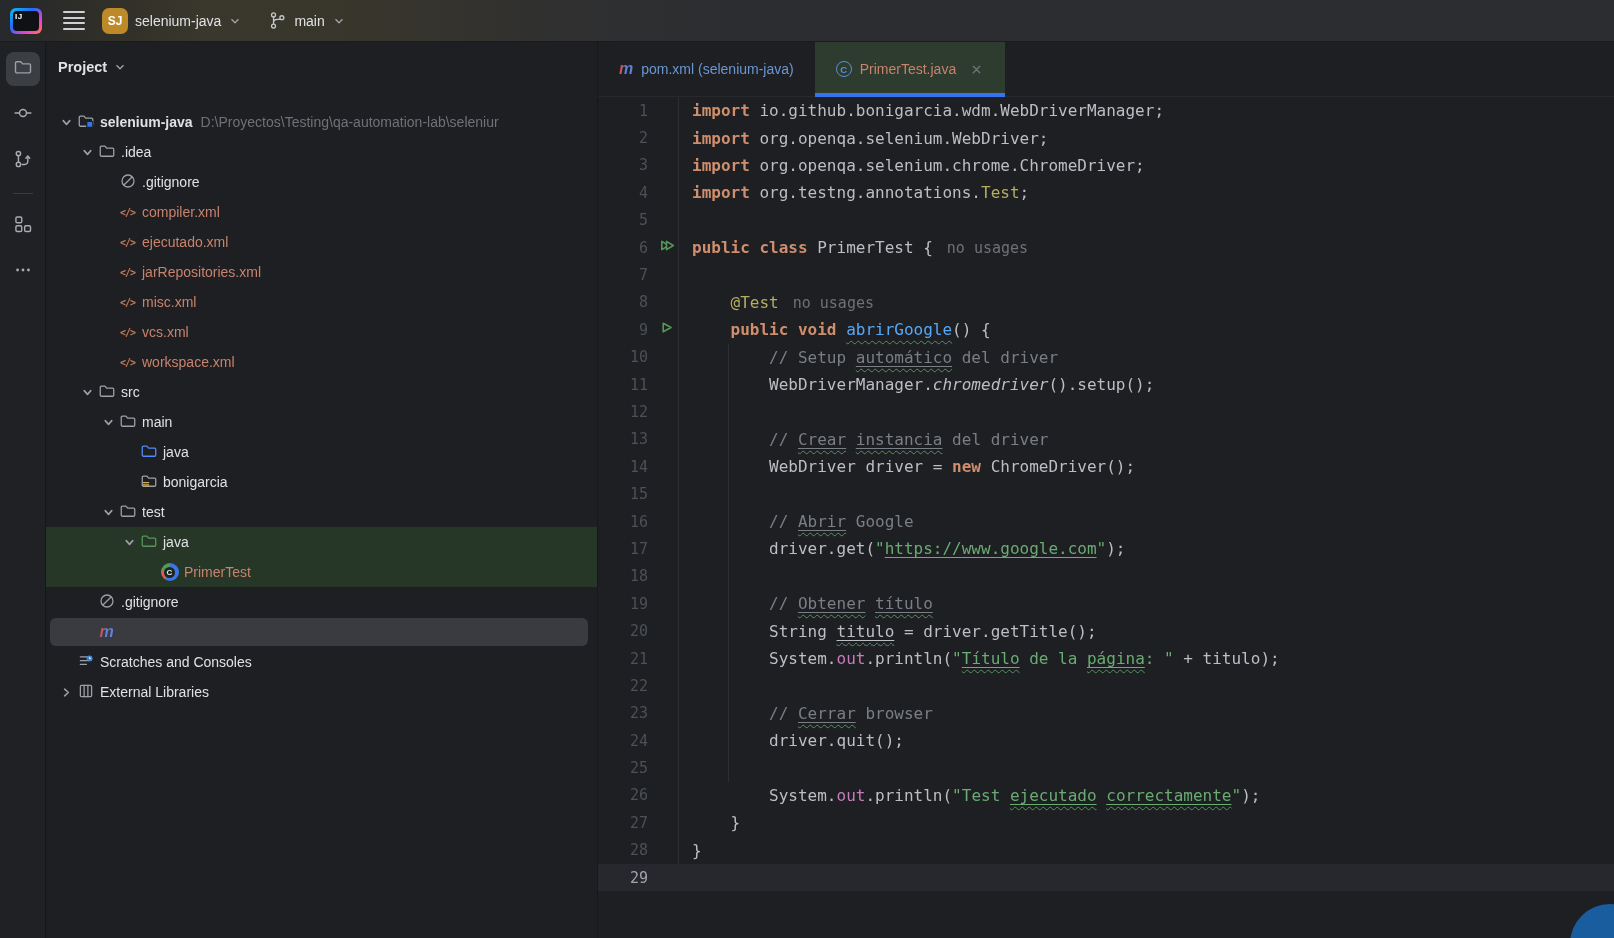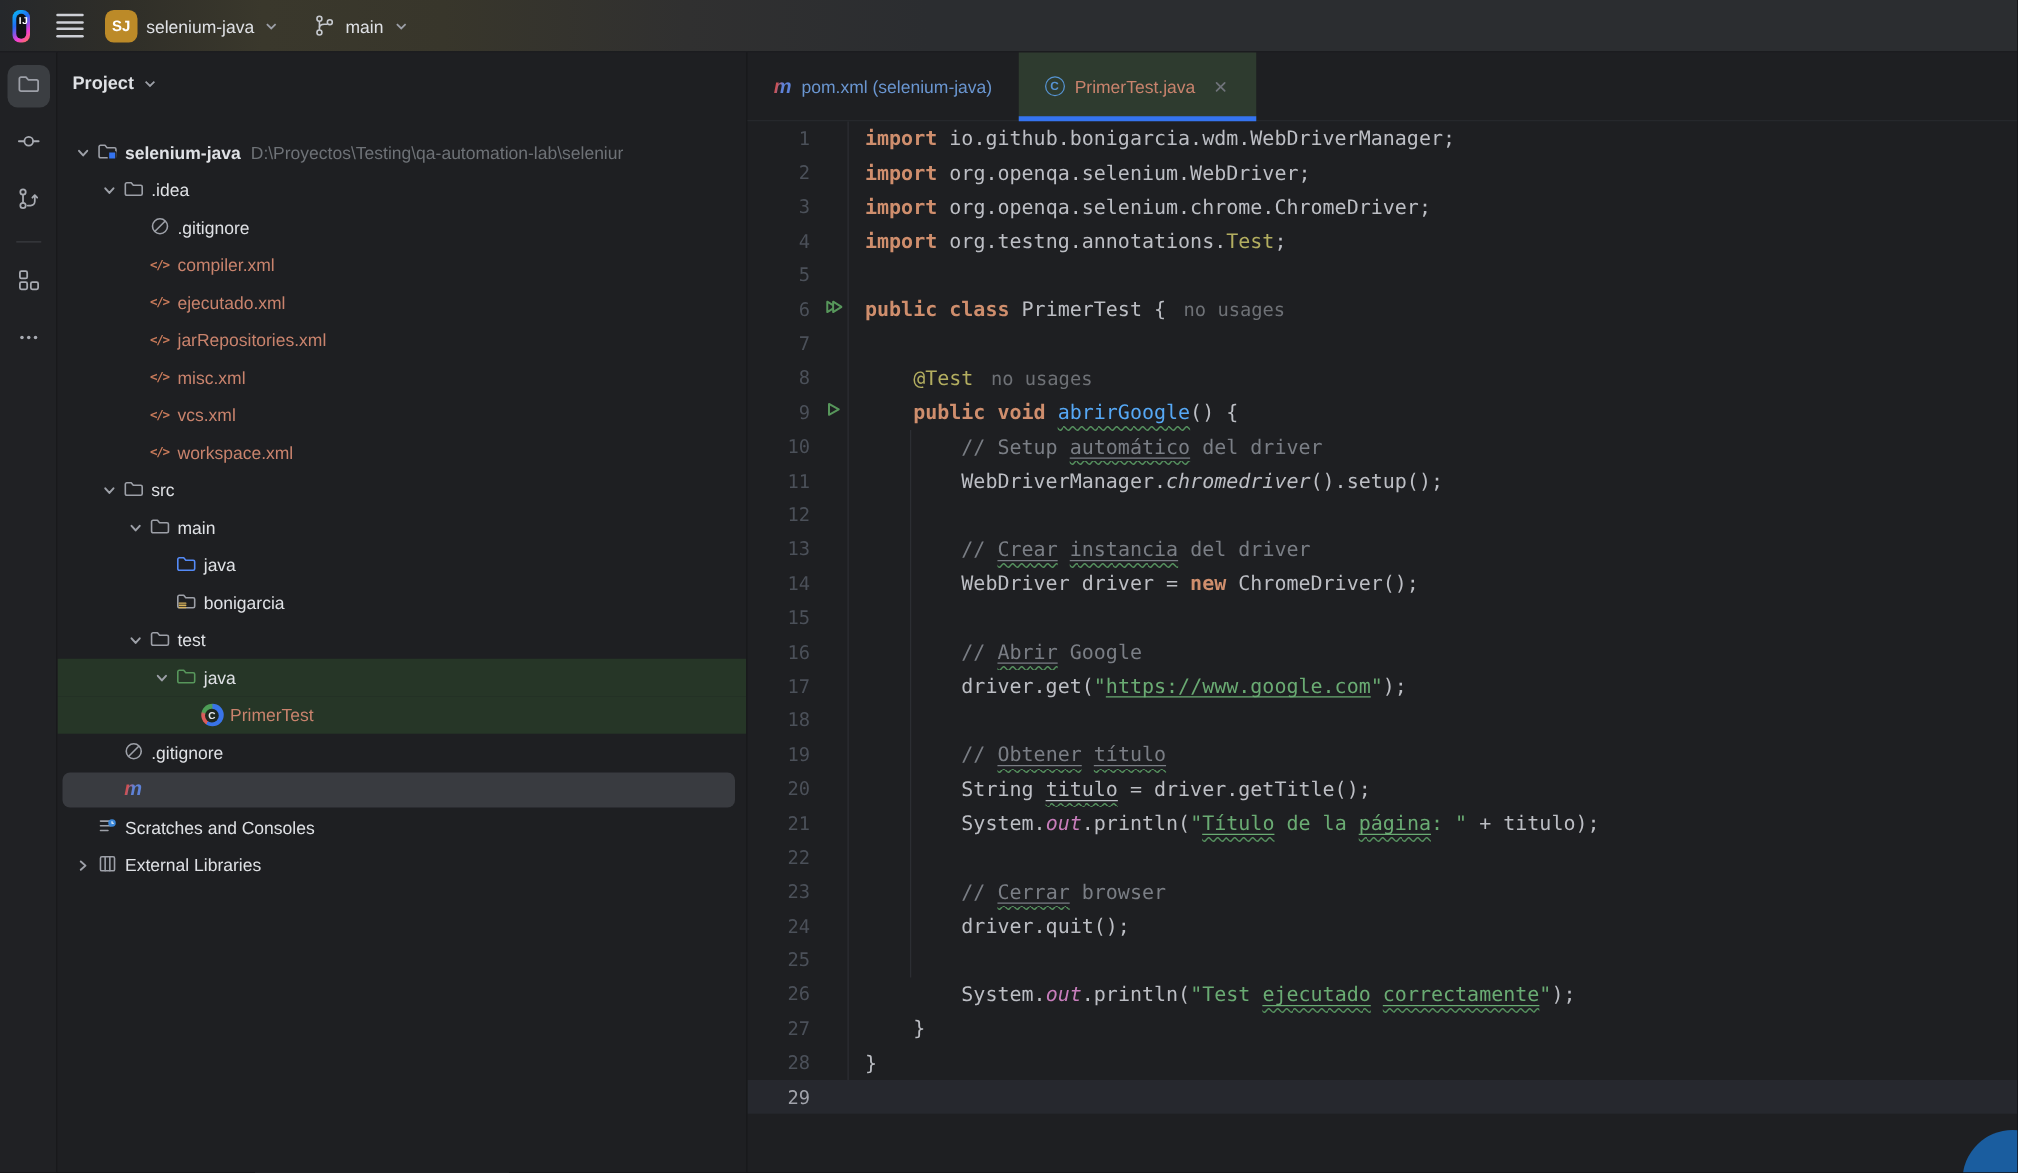--- a/index.html
+++ b/index.html
@@ -3,21 +3,21 @@
 <meta charset="utf-8">
 <title>IntelliJ IDEA — selenium-java</title>
 <style>
   html,body{margin:0;padding:0;background:#111;}
   .app{position:relative;width:1614px;height:938px;overflow:hidden;background:#1e1f22;
        font-family:"Liberation Sans",sans-serif;color:var(--label);-webkit-font-smoothing:antialiased;}
   
   .topbar{position:absolute;left:0;top:0;width:100%;height:42px;display:flex;align-items:center;
     background:linear-gradient(90deg,#26282b 0%,#2f2e28 6%,#3a382c 13%,#38362b 22%,#303030 34%,#2b2d30 46%,#2b2d30 100%);
     border-bottom:1px solid #1a1b1e;box-sizing:border-box;}
-  .logo{width:14px;height:26px;margin-left:10px;border-radius:6px;flex:none;cursor:pointer;
+  .logo{width:32px;height:26px;margin-left:10px;border-radius:6px;flex:none;cursor:pointer;
     background:linear-gradient(140deg,#07c3f2 0%,#216df5 38%,#f23dd4 72%,#ff7e3e 100%);position:relative;}
   .logo i{position:absolute;left:3px;top:3px;right:3px;bottom:3px;background:#101114;border-radius:4px;
     font-style:normal;color:#fff;font-size:8px;font-weight:bold;padding:1px 0 0 2px;box-sizing:border-box;letter-spacing:.5px;}
   .burger{margin-left:21px;width:22px;display:flex;flex-direction:column;gap:3.6px;cursor:pointer;background:none;border:0;padding:0;}
   .burger span{display:block;height:2px;border-radius:1px;background:#ced0d6;}
   .widget{display:flex;align-items:center;gap:7px;cursor:pointer;color:var(--label);font-size:14px;}
   .proj-widget{margin-left:17px;}
   .badge{width:26px;height:26px;border-radius:7px;background:var(--badge);color:#fff;font-size:12px;font-weight:bold;
     display:flex;align-items:center;justify-content:center;}
   .branch-widget{margin-left:26px;}
@@ -79,21 +79,21 @@
   .guide{position:absolute;width:1px;background:#2c2e33;z-index:0;}
   .cl{display:flex;align-items:center;height:27.4px;position:relative;z-index:1;}
   .cl.cur{background:var(--curline);}
   .ln{width:50px;flex:none;text-align:right;padding-right:6px;font-size:15px;color:var(--lnc);}
   .cl.cur .ln{color:var(--lncur);}
   .gi{width:25px;flex:none;display:flex;align-items:center;justify-content:center;}
   .gi svg{width:15px;height:15px;}
   .ct{white-space:pre;padding-left:13px;color:var(--plain);}
   .s-kw{color:var(--kw);font-weight:bold;} .s-pl{color:var(--plain);} .s-ann{color:var(--ann);}
   .s-cmt{color:var(--cmt);} .s-str{color:var(--str);} .s-mdecl{color:var(--mdecl);}
-  .s-fld{color:var(--fld);font-style:italic;} .s-stm{font-style:italic;}
+  .s-fld{color:var(--fld);} .s-stm{font-style:italic;}
   .s-inl{color:var(--inlay);margin-left:14px;font-size:15px;}
   .sq{text-decoration:underline wavy var(--wavy);text-decoration-thickness:1px;text-underline-offset:5px;}
   .us{text-decoration:underline solid currentColor;text-decoration-thickness:1px;text-underline-offset:3px;}
   .lnk{text-decoration:underline solid currentColor;text-decoration-thickness:1px;text-underline-offset:3px;}
   .fab{position:absolute;right:-36px;bottom:-46px;width:80px;height:80px;border-radius:50%;
     background:var(--fab);cursor:pointer;z-index:5;}
 </style>
 </head>
 <body>
 

